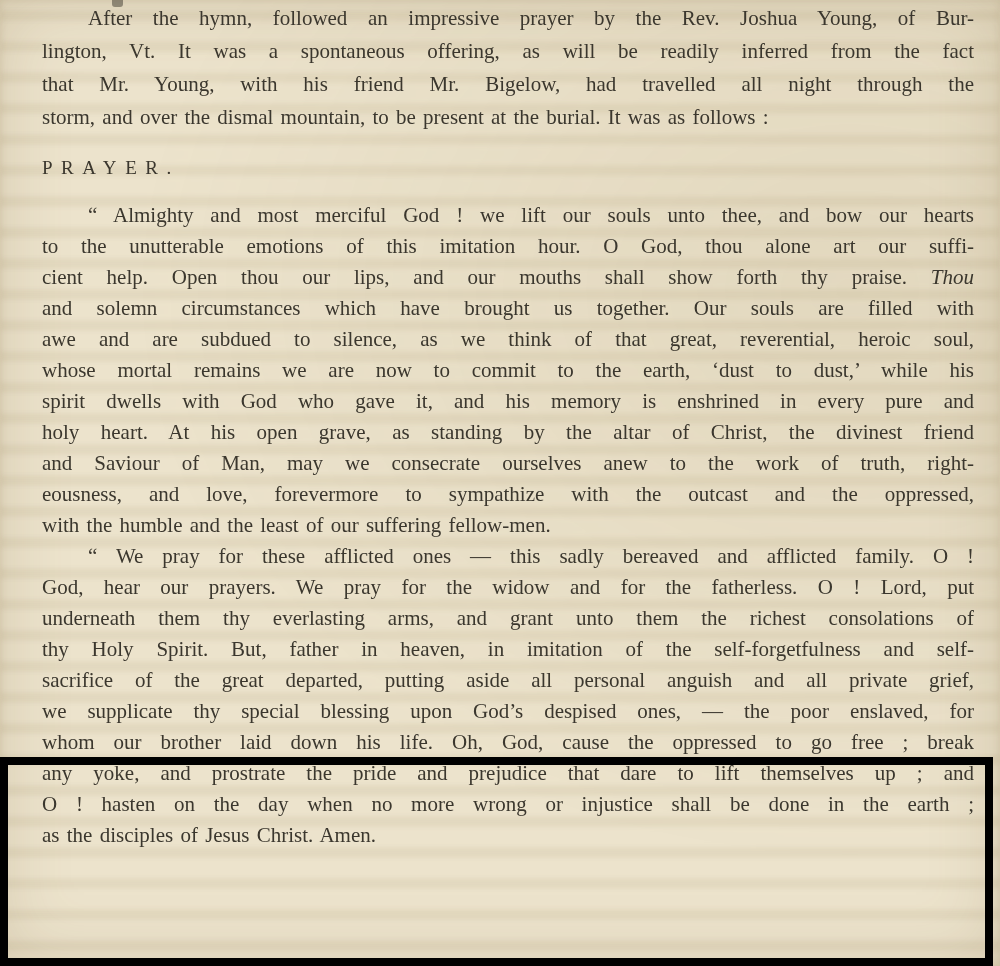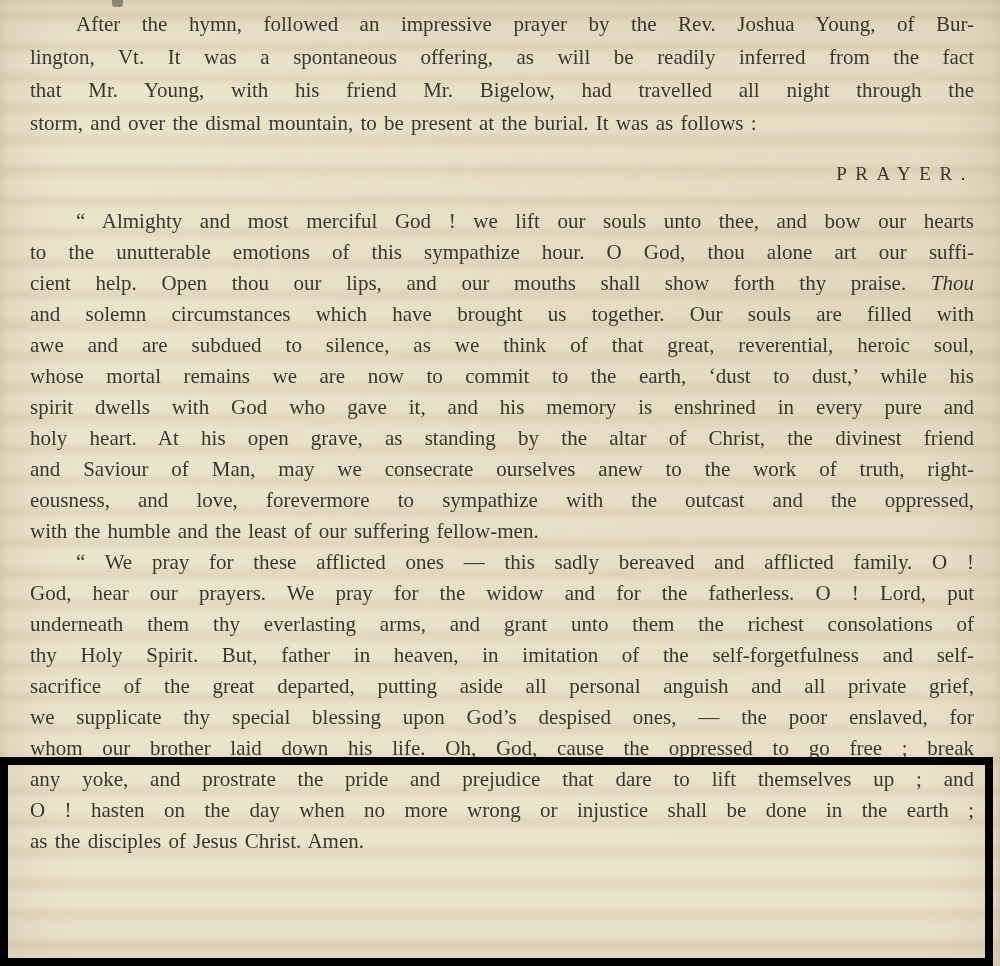--- a/index.html
+++ b/index.html
@@ -25,37 +25,37 @@
     background:
       repeating-linear-gradient(180deg,
         rgba(148,127,79,0) 0px, rgba(148,127,79,0) 9px,
         rgba(148,127,79,0.10) 12px, rgba(148,127,79,0.10) 19px,
         rgba(148,127,79,0) 22px, rgba(148,127,79,0) 31px),
       radial-gradient(ellipse at 85% 30%, rgba(148,127,79,0.10), rgba(148,127,79,0) 60%);
     filter:blur(2px);
     pointer-events:none;
   }
   .content{
-    position:absolute;left:0;top:0;right:0;
-    padding:8px 26px 0 30px;
+    position:absolute;left:12px;top:0;right:0;
+    padding:2px 26px 0 30px;
   }
   .para{word-spacing:2px;}
   .para .line{
     text-align:justify;
     text-align-last:justify;
     -moz-text-align-last:justify;
     white-space:normal;
   }
   .para.intro .line{line-height:33px;}
   .para.body1 .line,.para.body2 .line{line-height:31px;}
   .para .line.first{padding-left:46px;}
   .para .line.last{text-align-last:left;-moz-text-align-last:left;}
   .heading{
     margin:22px 0 20px 0;
-    text-align:right;
+    text-align:left;
     font-size:19px;
     line-height:24px;
     font-weight:normal;
     letter-spacing:.45em;
   }
   .para.body2{}
   .fragment{
     position:absolute;top:0;left:112px;width:11px;height:7px;
     background:var(--ink);opacity:.5;border-radius:0 0 3px 3px;
   }
@@ -78,21 +78,21 @@
         <div class="line first">After the hymn, followed an impressive prayer by the Rev. Joshua Young, of Bur-</div>
         <div class="line">lington, Vt. It was a spontaneous offering, as will be readily inferred from the fact</div>
         <div class="line">that Mr. Young, with his friend Mr. Bigelow, had travelled all night through the</div>
         <div class="line last">storm, and over the dismal mountain, to be present at the burial. It was as follows :</div>
       </div>
 
     <h2 class="heading">PRAYER.</h2>
 
     <div class="para body1">
         <div class="line first">“ Almighty and most merciful God ! we lift our souls unto thee, and bow our hearts</div>
-        <div class="line">to the unutterable emotions of this sympathize hour. O God, thou alone art our suffi-</div>
+        <div class="line">to the unutterable emotions of this imitation hour. O God, thou alone art our suffi-</div>
         <div class="line">cient help. Open thou our lips, and our mouths shall show forth thy praise. <i>Thou</i></div>
         <div class="line">and solemn circumstances which have brought us together. Our souls are filled with</div>
         <div class="line">awe and are subdued to silence, as we think of that great, reverential, heroic soul,</div>
         <div class="line">whose mortal remains we are now to commit to the earth, ‘dust to dust,’ while his</div>
         <div class="line">spirit dwells with God who gave it, and his memory is enshrined in every pure and</div>
         <div class="line">holy heart. At his open grave, as standing by the altar of Christ, the divinest friend</div>
         <div class="line">and Saviour of Man, may we consecrate ourselves anew to the work of truth, right-</div>
         <div class="line">eousness, and love, forevermore to sympathize with the outcast and the oppressed,</div>
         <div class="line last">with the humble and the least of our suffering fellow-men.</div>
       </div>

